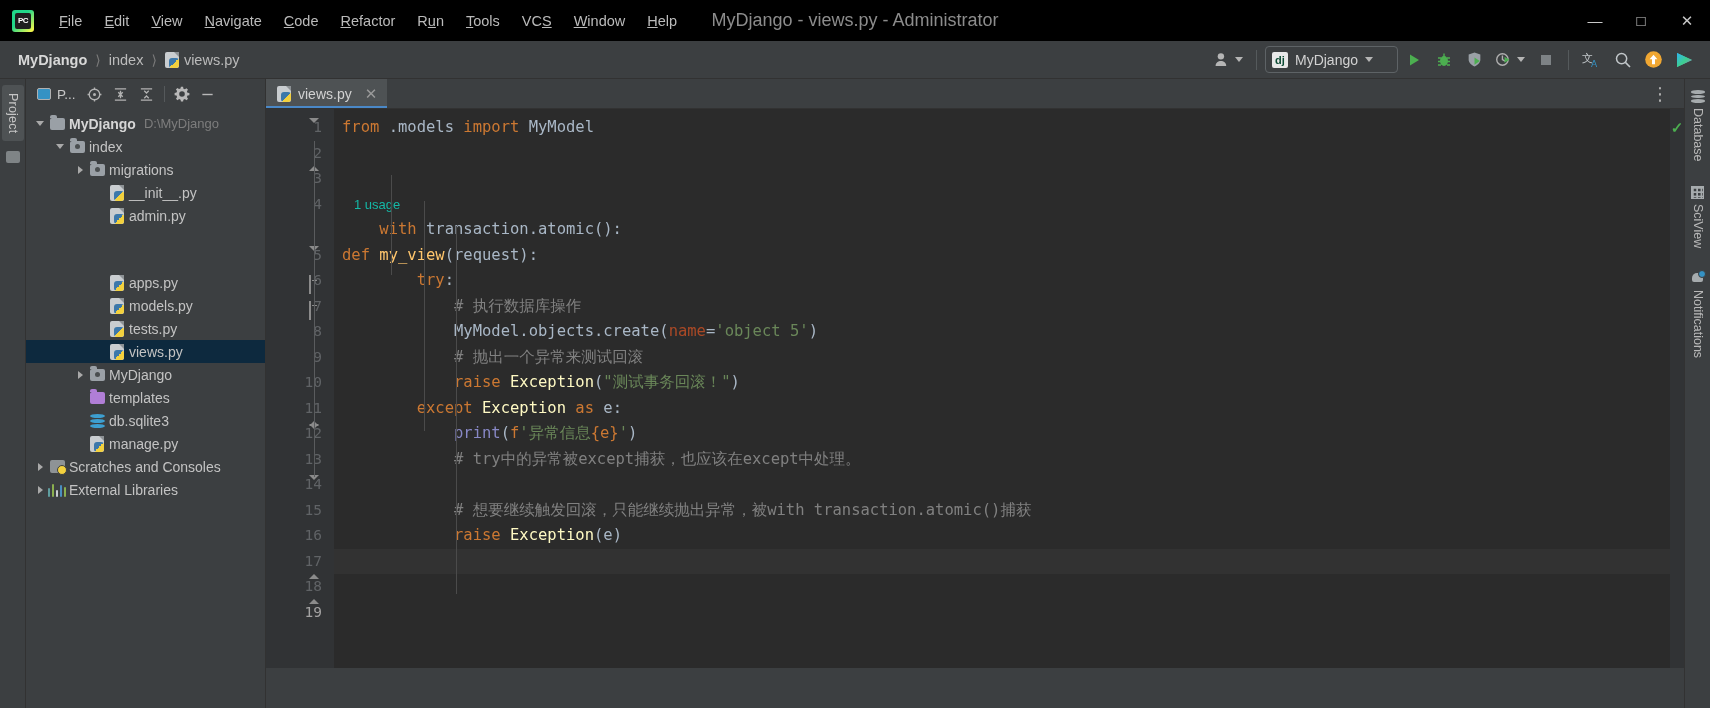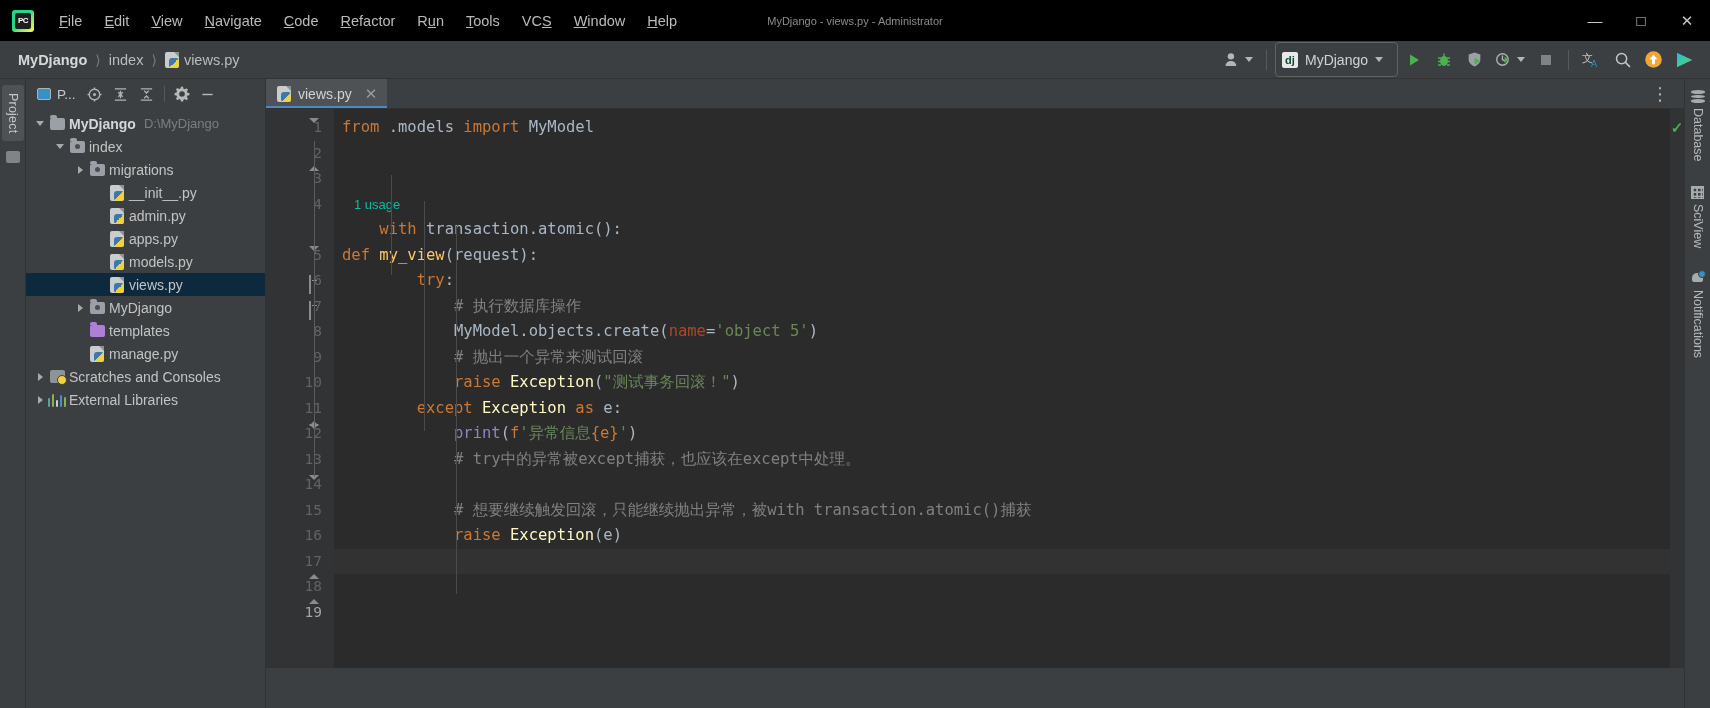--- a/index.html
+++ b/index.html
@@ -40,21 +40,21 @@
   }
   .menubar { display: flex; align-items: center; gap: 0px; }
   .menu-item {
     color: #bbbbbb; font-size: 14.5px;
     padding: 4px 11px; cursor: default; white-space: nowrap;
   }
   .menu-item u { text-decoration: underline; }
   .win-title {
     position: absolute; left: 0; right: 0; top: 0; bottom: 0;
     display: flex; align-items: center; justify-content: center;
-    color: #8c8c8c; font-size: 11px; pointer-events: none;
+    color: #8c8c8c; font-size: 18px; pointer-events: none;
   }
   .wincontrols {
     position: absolute; right: 0; top: 0; height: 41px;
     display: flex; align-items: stretch;
   }
   .wc {
     width: 46px; display: flex; align-items: center; justify-content: center;
     color: #c8c8c8; font-size: 15px; cursor: default;
   }
 
@@ -79,21 +79,21 @@
   }
   .tb-btn {
     height: 28px; min-width: 28px; padding: 0 5px;
     display: flex; align-items: center; justify-content: center;
     color: #bbb; cursor: default; border-radius: 4px;
   }
   .tb-sep { width: 1px; height: 20px; background: #555a5c; margin: 0 6px; }
   .runconfig {
     display: flex; align-items: center; gap: 7px;
     border: 1px solid #5e6366; border-radius: 4px;
-    height: 35px; padding: 0 14px 0 6px; cursor: default;
+    height: 27px; padding: 0 24px 0 6px; cursor: default;
   }
   .dj-badge {
     width: 16px; height: 16px; border-radius: 2px;
     background: #e8e8e8; color: #0c4b33;
     font-size: 11px; font-weight: bold;
     display: flex; align-items: center; justify-content: center;
   }
   .runconfig .lbl { color: #d2d2d2; font-size: 14px; }
   .caret { width:0;height:0;border-left:4px solid transparent;border-right:4px solid transparent;border-top:5px solid #b5b5b5; }
 
@@ -540,33 +540,40 @@
             </span>
             <span class="tlabel">__init__.py</span>
           </div>
           <div class="trow" style="padding-left: 66px;">
             <span class="tw"></span>
             <span class="ticon">
               <span class="ico-py"></span>
             </span>
             <span class="tlabel">admin.py</span>
           </div>
+          <div class="trow" style="padding-left: 66px; margin-top: 44px;">
+            <span class="tw"></span>
+            <span class="ticon">
+              <span class="ico-py"></span>
+            </span>
+            <span class="tlabel">apps.py</span>
+          </div>
           <div class="trow" style="padding-left: 66px;">
             <span class="tw"></span>
             <span class="ticon">
               <span class="ico-py"></span>
             </span>
-            <span class="tlabel">apps.py</span>
+            <span class="tlabel">models.py</span>
           </div>
           <div class="trow" style="padding-left: 66px;">
             <span class="tw"></span>
             <span class="ticon">
               <span class="ico-py"></span>
             </span>
-            <span class="tlabel">models.py</span>
+            <span class="tlabel">tests.py</span>
           </div>
           <div class="trow sel" style="padding-left: 66px;">
             <span class="tw"></span>
             <span class="ticon">
               <span class="ico-py"></span>
             </span>
             <span class="tlabel">views.py</span>
           </div>
           <div class="trow" style="padding-left: 46px;">
             <span class="tw">
@@ -576,20 +583,31 @@
               <span class="ico-folder src"></span>
             </span>
             <span class="tlabel">MyDjango</span>
           </div>
           <div class="trow" style="padding-left: 46px;">
             <span class="tw"></span>
             <span class="ticon">
               <span class="ico-folder purple"></span>
             </span>
             <span class="tlabel">templates</span>
+          </div>
+          <div class="trow" style="padding-left: 46px;">
+            <span class="tw"></span>
+            <span class="ticon">
+              <span class="ico-db">
+                <i></i>
+                <i></i>
+                <i></i>
+              </span>
+            </span>
+            <span class="tlabel">db.sqlite3</span>
           </div>
           <div class="trow" style="padding-left: 46px;">
             <span class="tw"></span>
             <span class="ticon">
               <span class="ico-py"></span>
             </span>
             <span class="tlabel">manage.py</span>
           </div>
           <div class="trow" style="padding-left: 6px;">
             <span class="tw">

